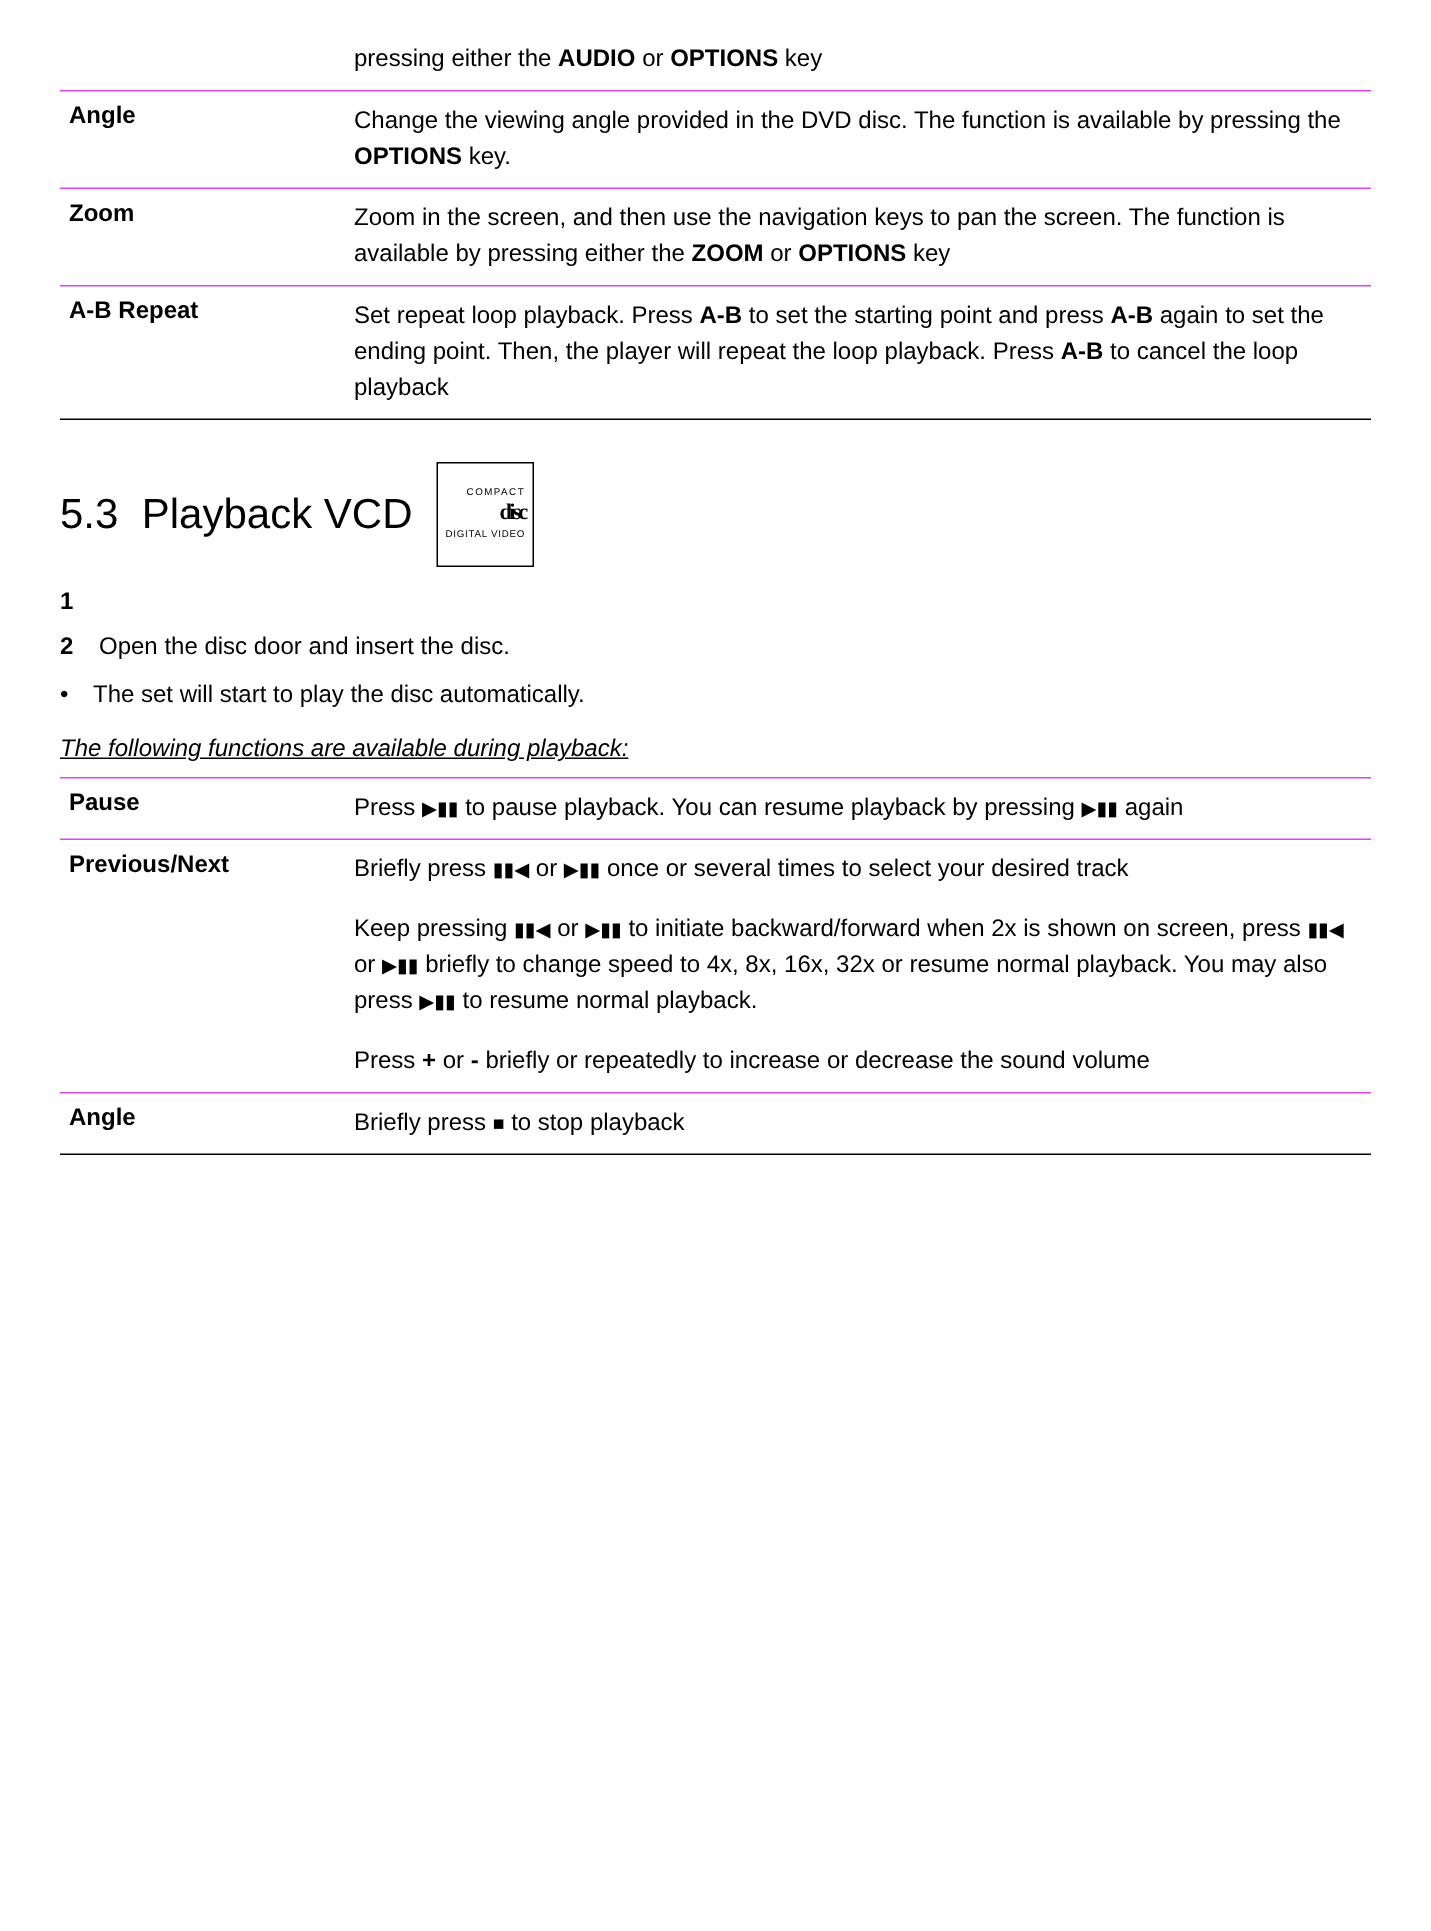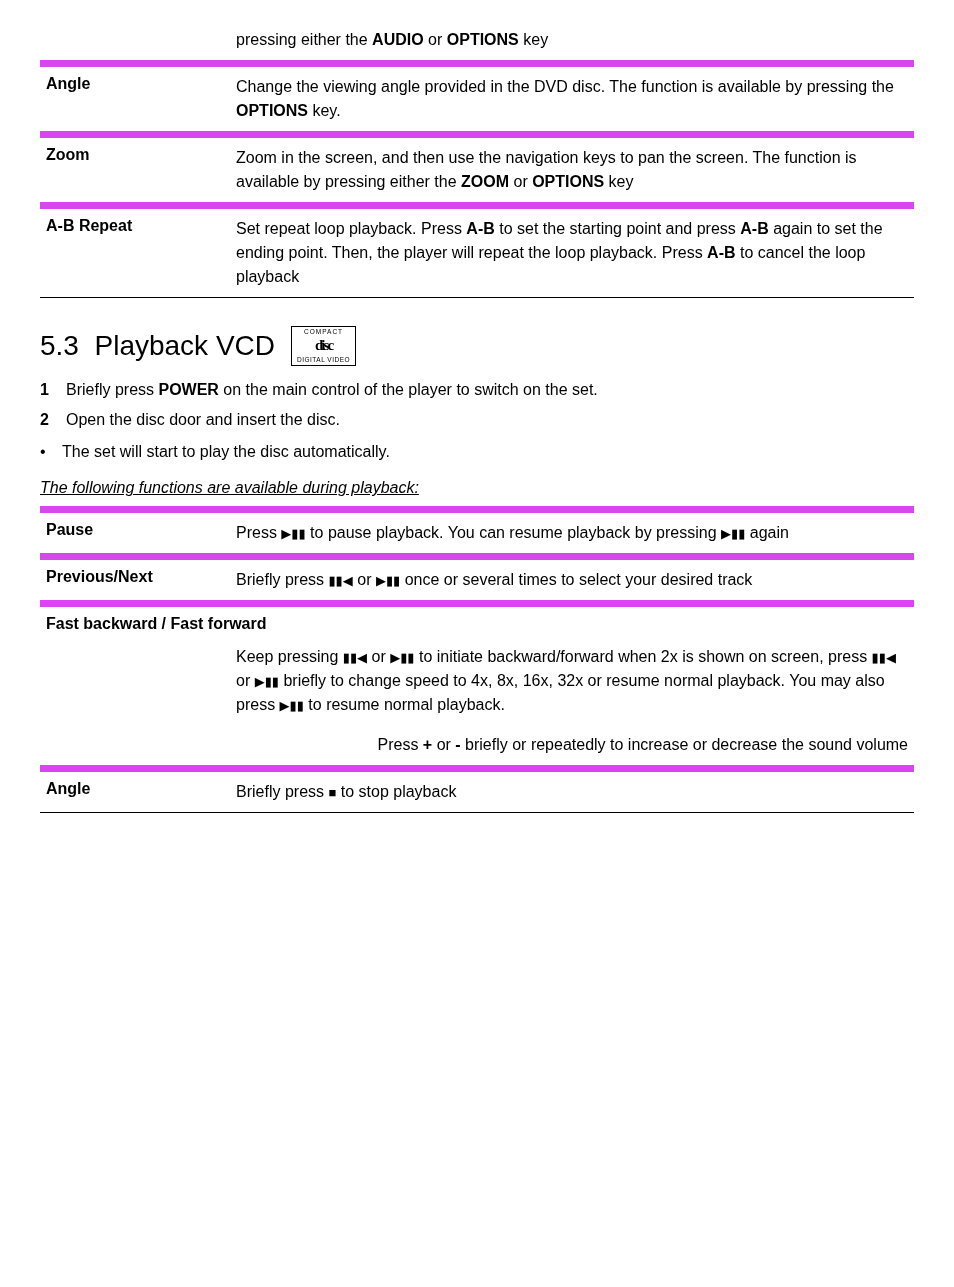--- a/index.html
+++ b/index.html
@@ -19,21 +19,21 @@
     }
 
     .main-table {
       width: 100%;
       border-collapse: collapse;
     }
 
     .main-table td {
       vertical-align: top;
       padding: 8px 6px;
-      border-top: 7px solid #d946ef;
+      border-top: 1px solid #d946ef;
     }
 
     .main-table tr:last-child td {
       border-bottom: 1px solid #000;
     }
 
     .label-cell {
       font-weight: bold;
       white-space: nowrap;
       padding-right: 16px;
@@ -130,31 +130,30 @@
       <td class="label-cell"><strong>A-B Repeat</strong></td>
       <td class="desc-cell">
         Set repeat loop playback. Press <strong>A-B</strong> to set the starting point and press <strong>A-B</strong> again to set the ending point. Then, the player will repeat the loop playback. Press <strong>A-B</strong> to cancel the loop playback
       </td>
     </tr>
   </tbody>
 </table>
 
 <div class="section-heading">
   <span style="font-size: 28px; font-weight: normal;">5.3&nbsp;&nbsp;Playback VCD</span>
-  <span style="display: inline-flex; flex-direction: column; align-items: center; border: 1.5px solid #000; padding: 1px 5px; font-size: 7px; line-height: 1.3; text-align: center; margin-left: 4px;">
+  <span style="display: inline-flex; flex-direction: column; align-items: flex-end; border: 1.5px solid #000; padding: 16px 5px; font-size: 7px; line-height: 1.3; text-align: center; margin-left: 4px;">
     <span style="font-size: 6.5px; letter-spacing: 1px;">COMPACT</span>
     <span style="font-size: 15px; font-weight: bold; letter-spacing: -2px; font-family: serif;">disc</span>
     <span style="font-size: 6.5px; letter-spacing: 0.5px;">DIGITAL VIDEO</span>
   </span>
 </div>
 
 <ul class="numbered-list">
   <li>
     <span class="num">1</span>
-    <span>Briefly press <strong>POWER</strong> on the main control of the player to switch on the set.</span>
   </li>
   <li>
     <span class="num">2</span>
     <span>Open the disc door and insert the disc.</span>
   </li>
 </ul>
 
 <ul class="bullet-list">
   <li>
     <span class="bullet">•</span>
@@ -176,35 +175,30 @@
       </td>
     </tr>
 
     <tr>
       <td class="label-cell"><strong>Previous/Next</strong></td>
       <td class="desc-cell">
         Briefly press <span style="font-size:13px;">▮▮◀</span> or <span style="font-size:13px;">▶▮▮</span> once or several times to select your desired track
       </td>
     </tr>
 
-    <tr>
-      <td class="label-cell" colspan="2" style="font-weight: bold; border-bottom: none; padding-bottom: 4px;">
-        <strong>Fast backward / Fast forward</strong>
-      </td>
-    </tr>
     <tr style="border-top: none;">
       <td style="border-top: none;"></td>
       <td class="desc-cell" style="border-top: none;">
         Keep pressing <span style="font-size:13px;">▮▮◀</span> or <span style="font-size:13px;">▶▮▮</span> to initiate backward/forward when 2x is shown on screen, press <span style="font-size:13px;">▮▮◀</span>&nbsp; or <span style="font-size:13px;">▶▮▮</span> briefly to change speed to 4x, 8x, 16x, 32x or resume normal playback. You may also press <span style="font-size:13px;">▶▮▮</span> to resume normal playback.
       </td>
     </tr>
 
     <tr>
       <td style="border-top: none;"></td>
-      <td class="desc-cell" style="border-top: none; text-align: right;">
+      <td class="desc-cell" style="border-top: none;">
         Press <strong>+</strong> or <strong>-</strong> briefly or repeatedly to increase or decrease the sound volume
       </td>
     </tr>
 
     <tr>
       <td class="label-cell"><strong>Angle</strong></td>
       <td class="desc-cell">
         Briefly press <span style="font-size:13px;">■</span> to stop playback
       </td>
     </tr>

